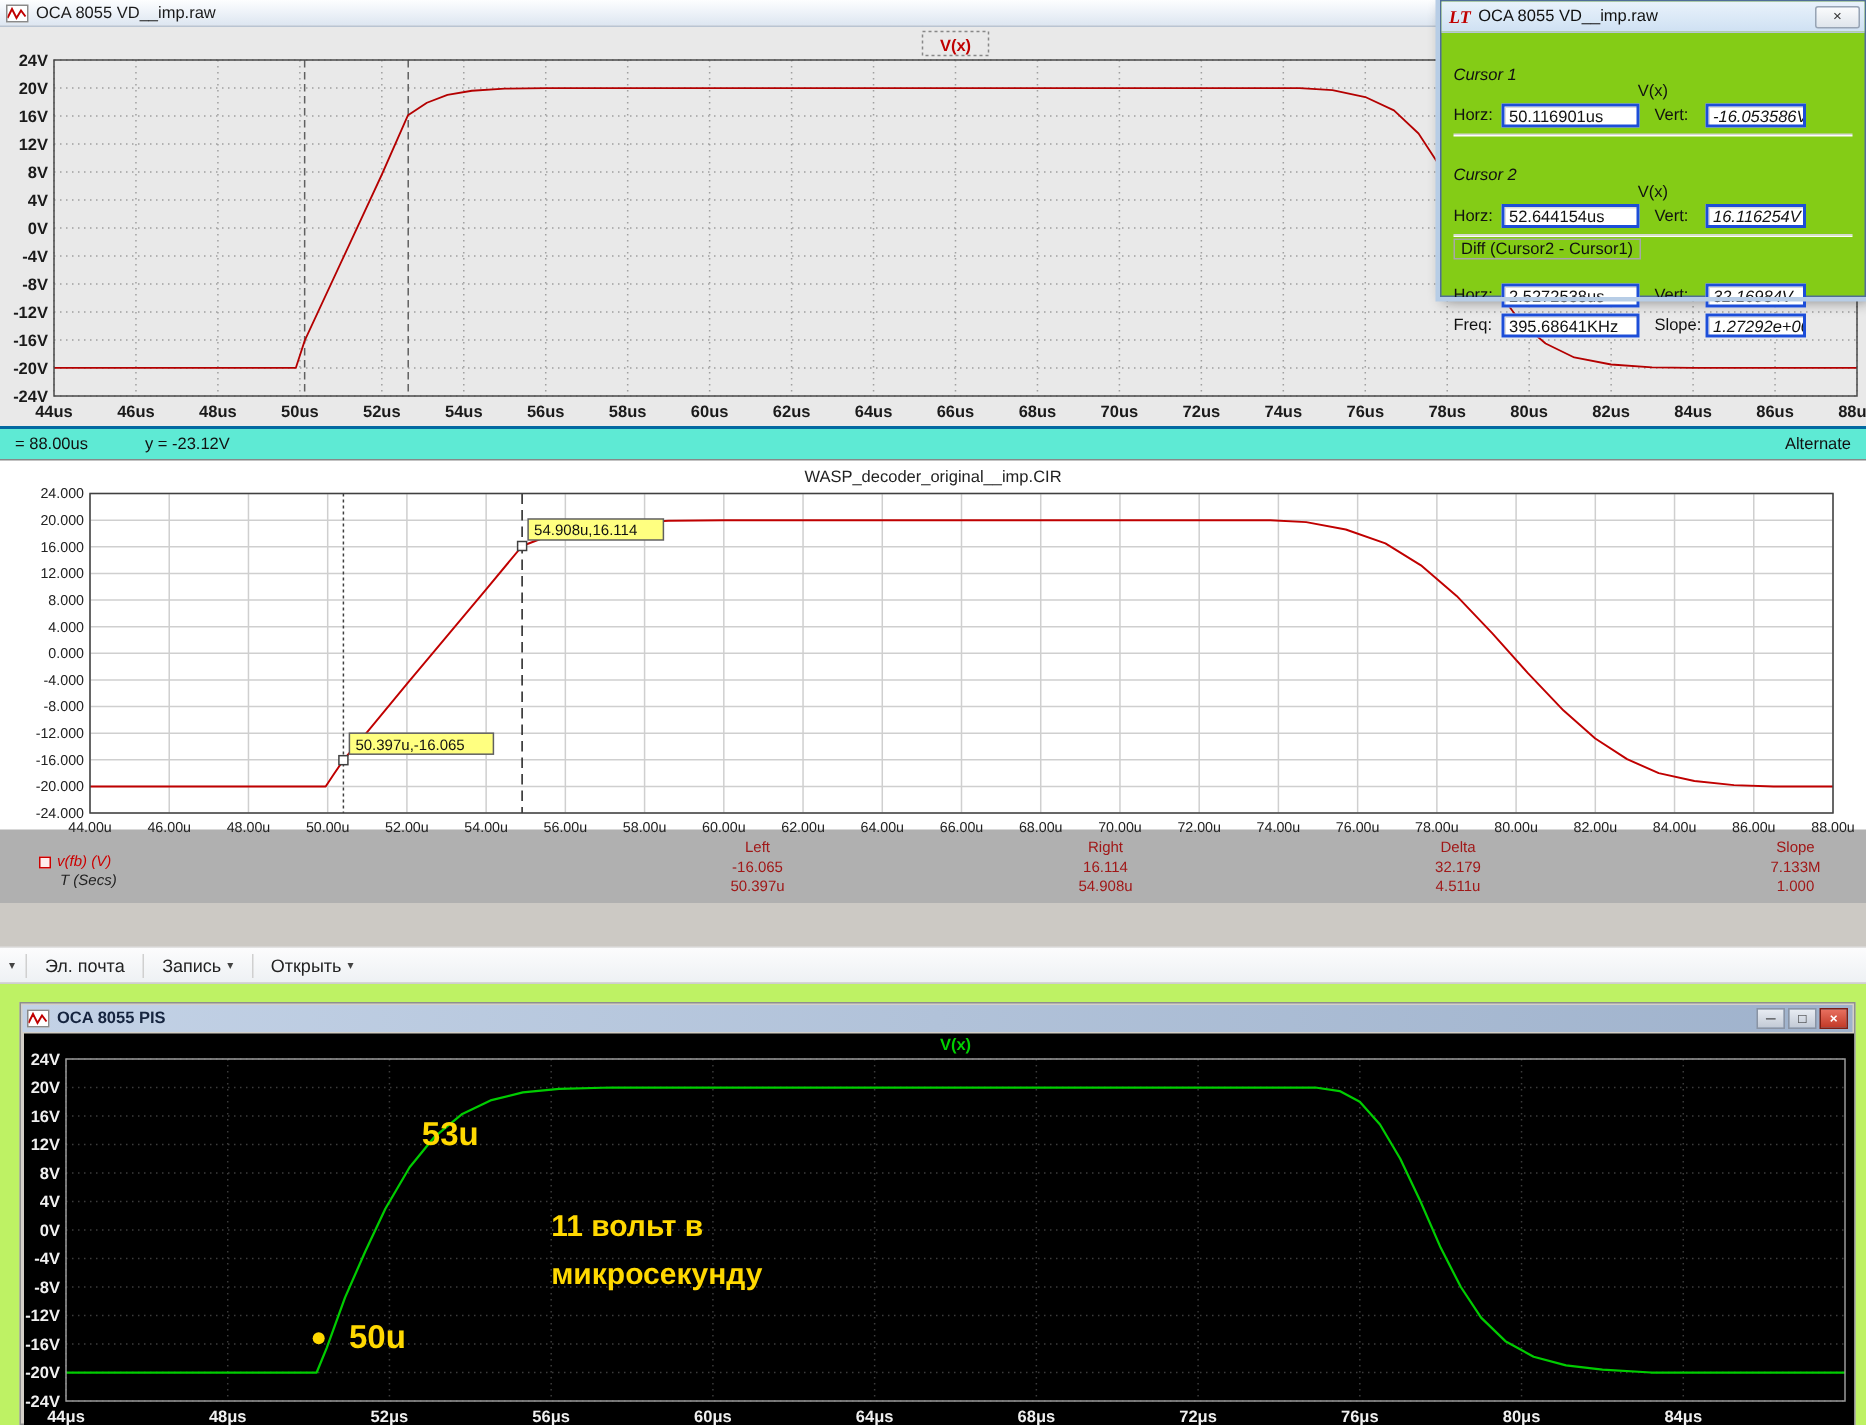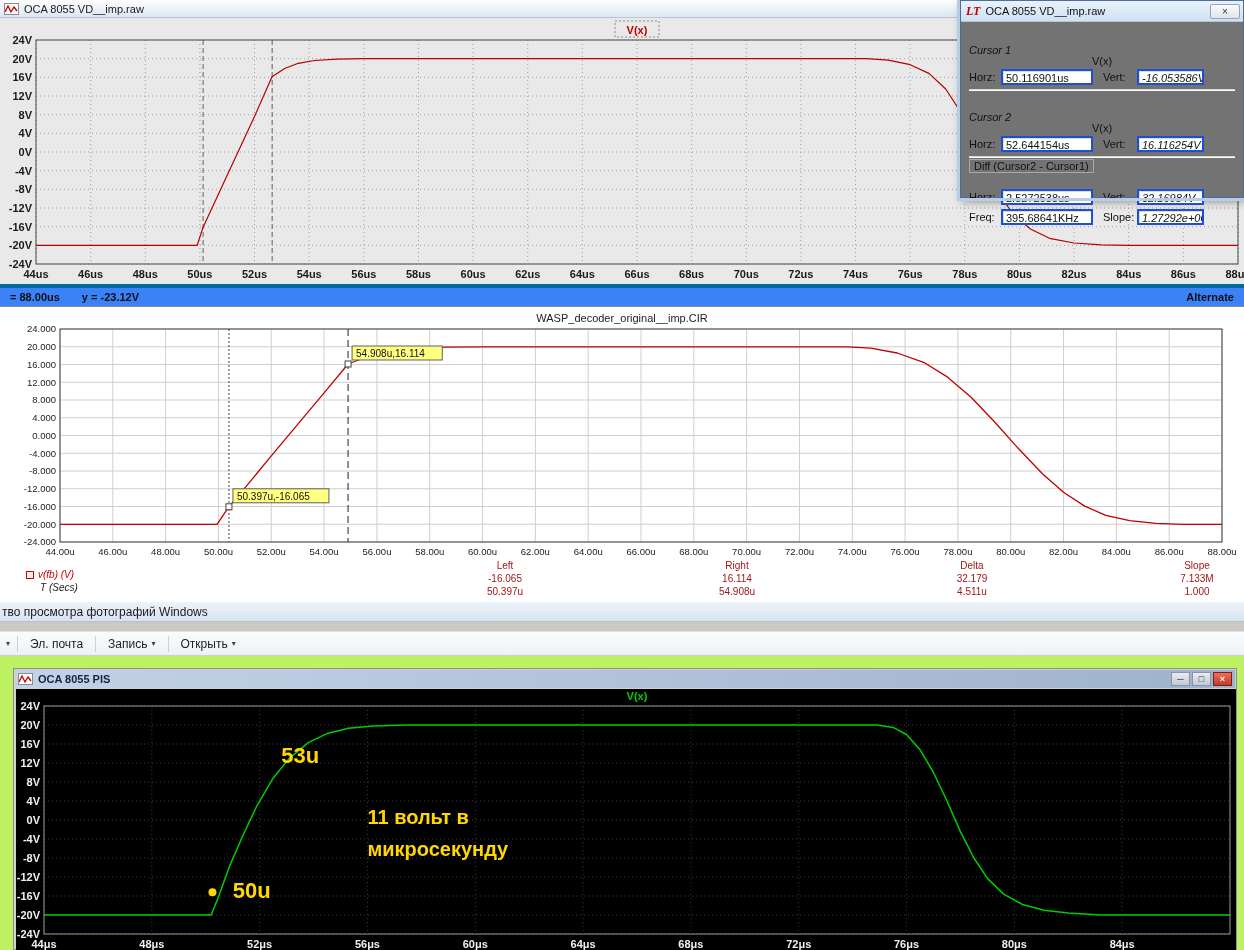--- a/index.html
+++ b/index.html
@@ -12,27 +12,27 @@
   
   #top-window{top:0;height:306px;background:#e9e9e9;}
   .lt-titlebar{height:18px;background:linear-gradient(#fdfeff,#dde6f1);
     border-bottom:1px solid #b9c4d2;display:flex;align-items:center;gap:5px;
     padding-left:4px;font-size:11px;color:#1a1a1a;}
   .wave-icon{width:15px;height:12px;background:#fff;border:1px solid #8a8a8a;
     display:inline-flex;align-items:center;justify-content:center;}
   .chart-host{position:absolute;}
   #chart-top{left:0;top:18px;width:1244px;height:266px;}
   .lt-statusbar{position:absolute;top:284px;left:0;width:1244px;height:22px;
-    background:#3b82f6;border-top:4px solid #0369a1;font-size:11px;font-weight:bold;
+    background:#5eead4;border-top:2px solid #0369a1;font-size:11px;font-weight:normal;
     color:#111;display:flex;align-items:center;padding:0 10px;}
-  .sb-y{margin-left:22px;}
+  .sb-y{margin-left:38px;}
   .sb-right{margin-left:auto;}
 
   
-  #cursor-dialog{left:960px;top:0;width:284px;height:198px;background:#737373;
+  #cursor-dialog{left:960px;top:0;width:284px;height:198px;background:#84cc16;
     border:1px solid #4f6e96;outline:3px solid #b7cde6;z-index:10;
     box-shadow:2px 3px 9px rgba(0,0,0,.45);}
   .dlg-titlebar{height:21px;background:linear-gradient(#e9f2fb,#cfe1f3);
     border-bottom:1px solid #b6c6d8;display:flex;align-items:center;gap:5px;
     padding:0 5px;font-size:11px;color:#111;position:relative;}
   .lt-logo{color:#c00000;font-family:"Liberation Serif",serif;font-style:italic;
     font-weight:bold;font-size:12px;}
   .dlg-close{position:absolute;right:3px;top:3px;width:30px;height:15px;
     font-size:10px;line-height:12px;background:linear-gradient(#fafbfc,#dfe5ec);
     border:1px solid #98a4b4;border-radius:2px;color:#333;padding:0;
@@ -45,21 +45,21 @@
   .fld-lab.vert{width:34px;margin-left:10px;}
   .fld{background:#fff;border:2px solid #1d4ed8;box-shadow:inset 1px 1px 0 #dcdcdc;
     padding:1px 3px;width:92px;height:16px;font-size:11px;white-space:nowrap;
     overflow:hidden;display:inline-block;}
   .fld.v{width:67px;font-style:italic;}
   .dlg-sep{border-top:1px solid #d6d6d6;border-bottom:1px solid #fdfdfd;margin:1px 0 2px;}
   .diff-label{margin:2px 0 17px;}
   .diff-label span{border:1px solid #a8a8a8;padding:0 4px;font-size:11px;}
 
   
-  #mc-panel{top:306px;height:296px;background:#fff;border-top:1px solid #888;}
+  #mc-panel{top:306px;height:247px;background:#fff;border-top:1px solid #888;}
   .mc-title{position:absolute;top:5px;left:0;width:100%;text-align:center;
     font-size:11px;color:#222;}
   #chart-mc{left:0;top:16px;width:1244px;height:236px;}
   .mc-readout{position:absolute;left:0;top:252px;width:1244px;height:44px;font-size:10px;}
   .ro-label{position:absolute;display:flex;gap:4px;align-items:center;font-style:italic;}
   .ro-label.r1{top:10px;left:26px;color:#cc0000;}
   .ro-label.r2{top:23px;left:40px;color:#222;}
   .ro-icon{width:8px;height:8px;border:1px solid #cc0000;background:#ffecec;display:inline-block;}
   .ro-col{position:absolute;top:0;width:120px;text-align:center;color:#a01818;}
   .ro-col div{height:13px;line-height:13px;}
@@ -347,23 +347,20 @@
       </div>
       <div class="ro-col c-slope" style="left:1152px">
         <div class="ro-h">Slope</div>
         <div class="ro-v">7.133M</div>
         <div class="ro-v">1.000</div>
       </div>
     </div>
   </section>
 
   <section id="photo-viewer">
-    <div class="pv-titlebar">
-      <span>тво просмотра фотографий Windows</span>
-    </div>
     <div class="pv-toolbar">
       <span class="tb-caret">▾</span>
       <span class="tb-sep"></span>
       <span class="tb-item">
         <span>Эл. почта</span>
       </span>
       <span class="tb-sep"></span>
       <span class="tb-item">
         <span>Запись</span>
         <span class="tb-caret">▾</span>

